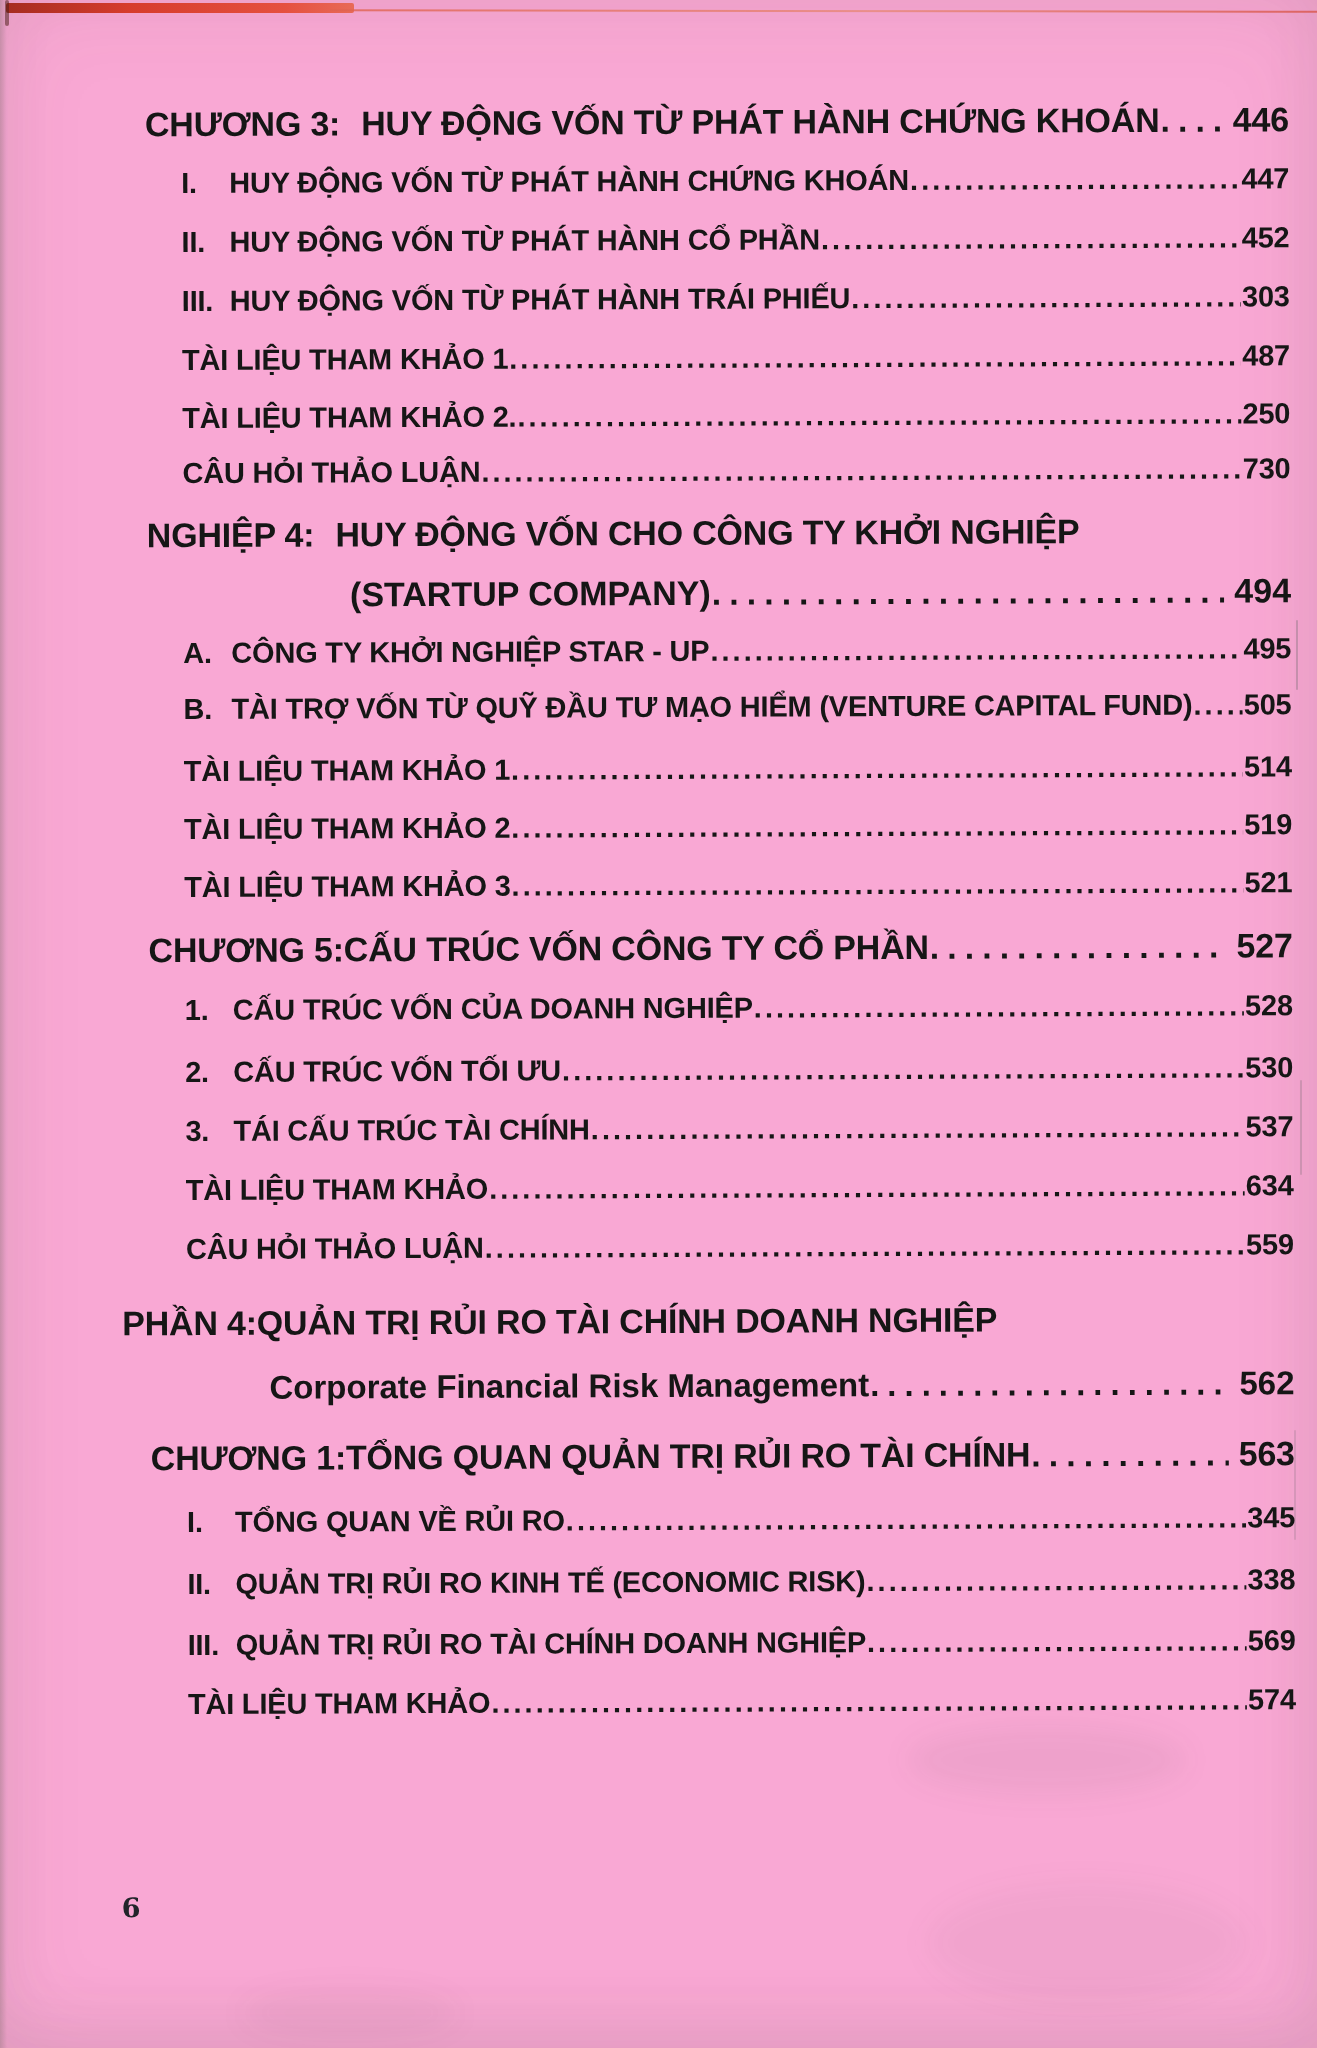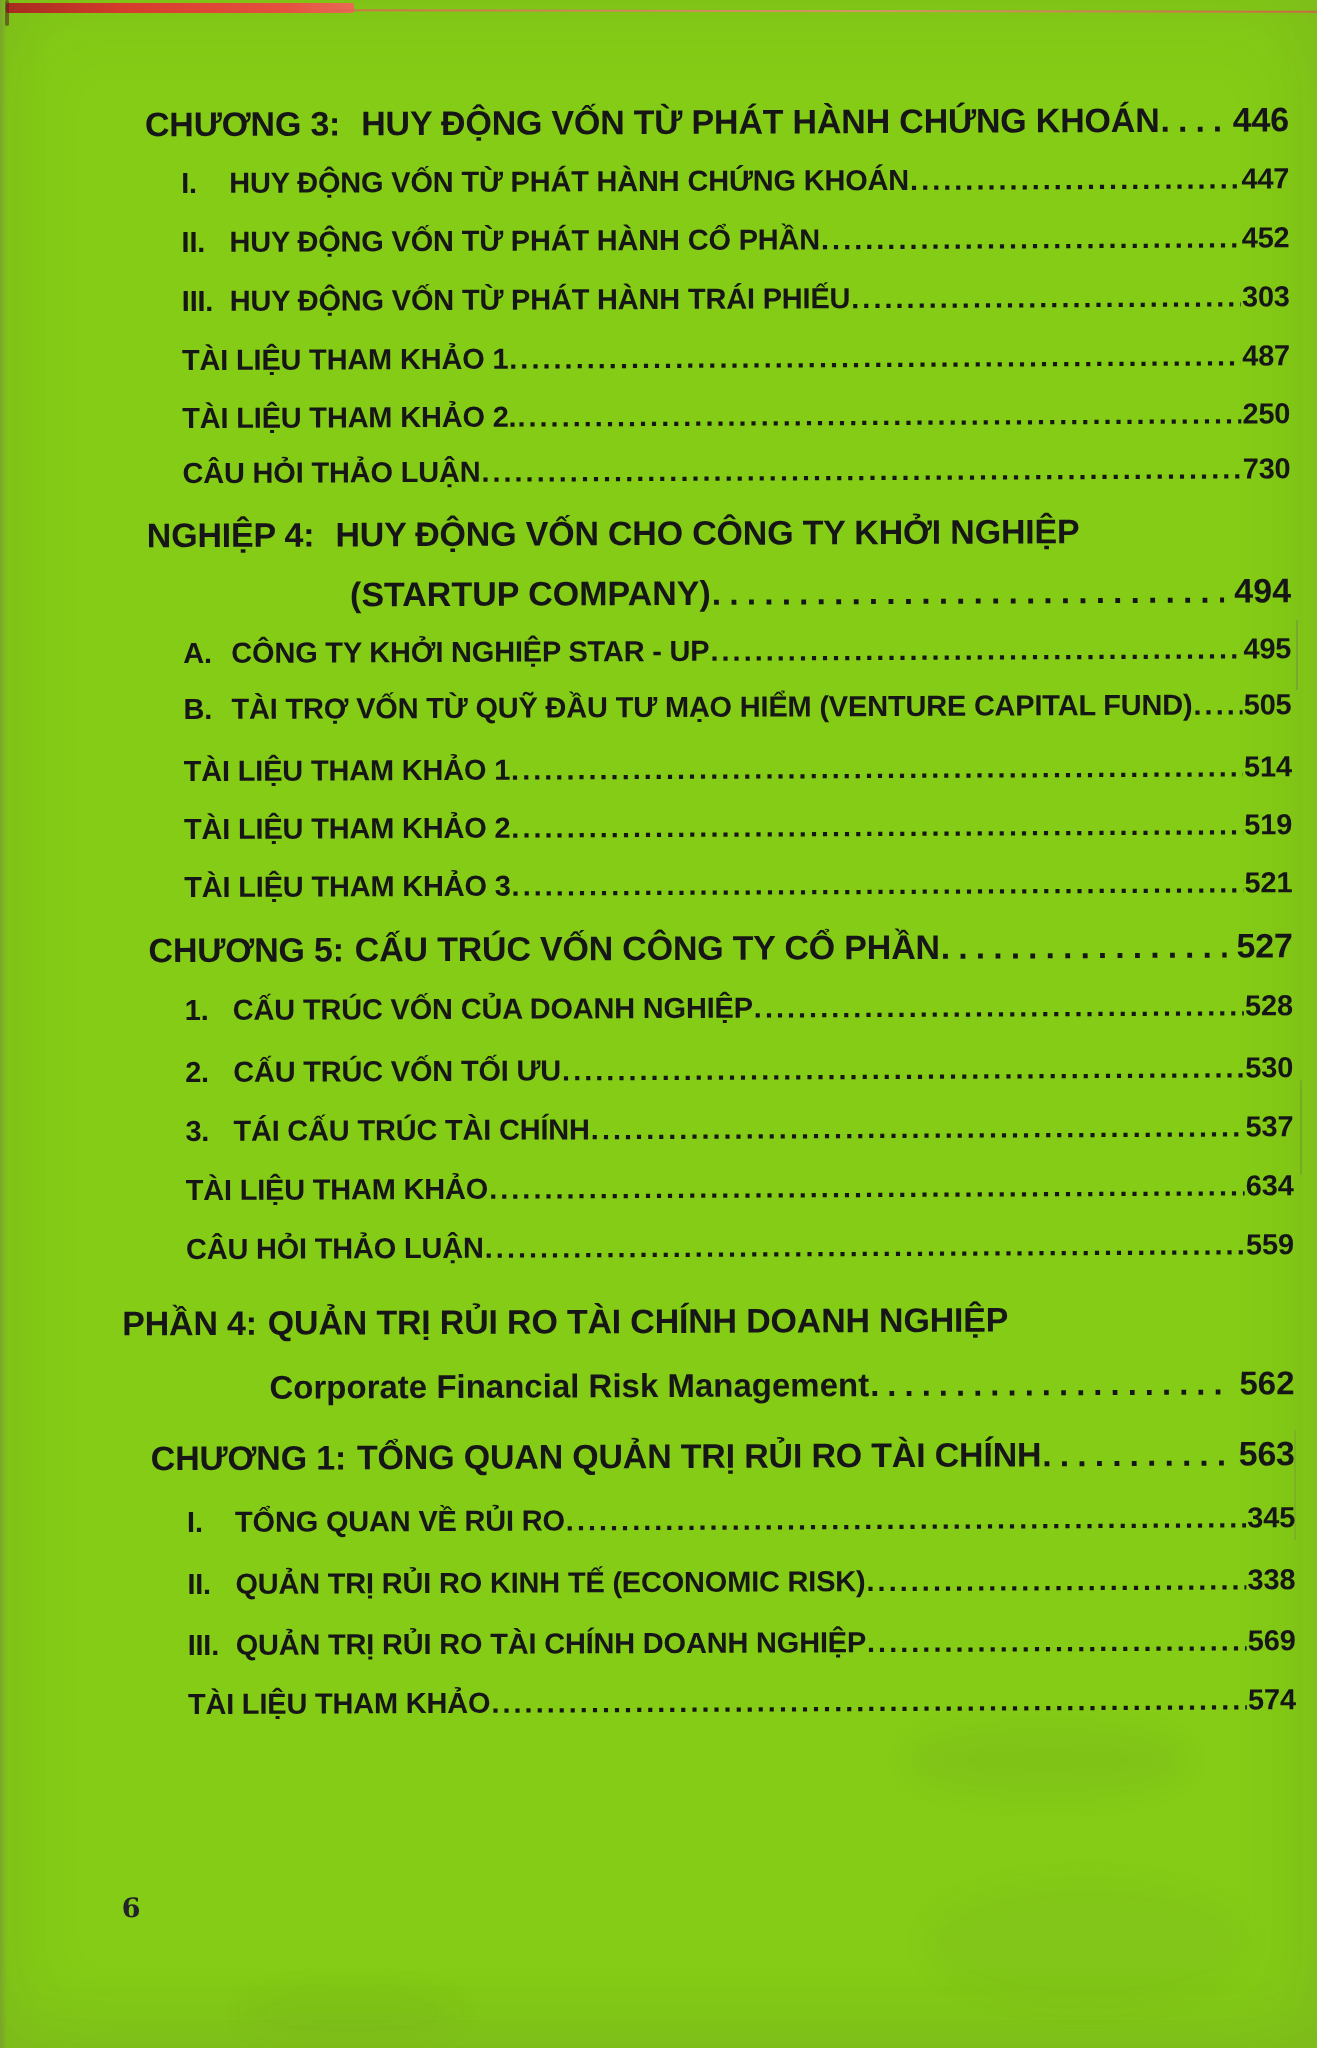--- a/index.html
+++ b/index.html
@@ -1,31 +1,31 @@
 <!DOCTYPE html>
 <html><head>
 <meta charset="utf-8">
 <style>
   html,body{margin:0;padding:0;}
   body{width:1317px;height:2048px;overflow:hidden;background:#e9e7e2;}
-  .page{position:relative;width:1317px;height:2048px;background:#84cc16;overflow:hidden;
+  .page{position:relative;width:1317px;height:2048px;background:#f9a8d4;overflow:hidden;
         box-shadow:inset 0 0 90px rgba(90,80,70,.10), inset 0 -25px 60px rgba(90,80,70,.07);
         font-family:"Liberation Sans","DejaVu Sans",sans-serif;color:#161616;}
   .content{position:absolute;inset:0;transform:rotate(-0.25deg);transform-origin:50% 40%;}
 
   .row{position:absolute;right:25px;display:flex;align-items:baseline;font-weight:700;
        white-space:nowrap;}
   .row.chapter{left:148px;font-size:34px;line-height:44px;letter-spacing:-0.2px;}
   .row.part{left:120px;font-size:34px;line-height:44px;letter-spacing:-0.2px;}
   .row.part-cont{left:267px;font-size:33px;line-height:44px;}
   .row.chapter-cont{left:351px;font-size:34px;line-height:44px;}
   .row.item,.row.plain{left:184px;font-size:29px;line-height:40px;letter-spacing:-0.2px;}
   .num{flex:none;width:48px;}
   .label,.prefix{white-space:nowrap;}
-  .prefix{margin-right:11px;}
+  .prefix{}
   .prefix.wide-gap{margin-right:21px;}
   .leader{flex:1 1 auto;min-width:0;overflow:hidden;white-space:nowrap;
           letter-spacing:3px;margin:0 1px;}
   .leader::after{content:"..................................................................................................................................";}
   .row.chapter .leader,.row.part-cont .leader,.row.chapter-cont .leader{letter-spacing:8px;}
   .row.chapter .pg,.row.part-cont .pg,.row.chapter-cont .pg{margin-left:9px;}
   .pg{flex:none;}
 
   .folio{position:absolute;left:117px;top:1890px;font-family:"DejaVu Serif","Liberation Serif",serif;
          font-weight:700;font-size:27px;color:#22242a;}

